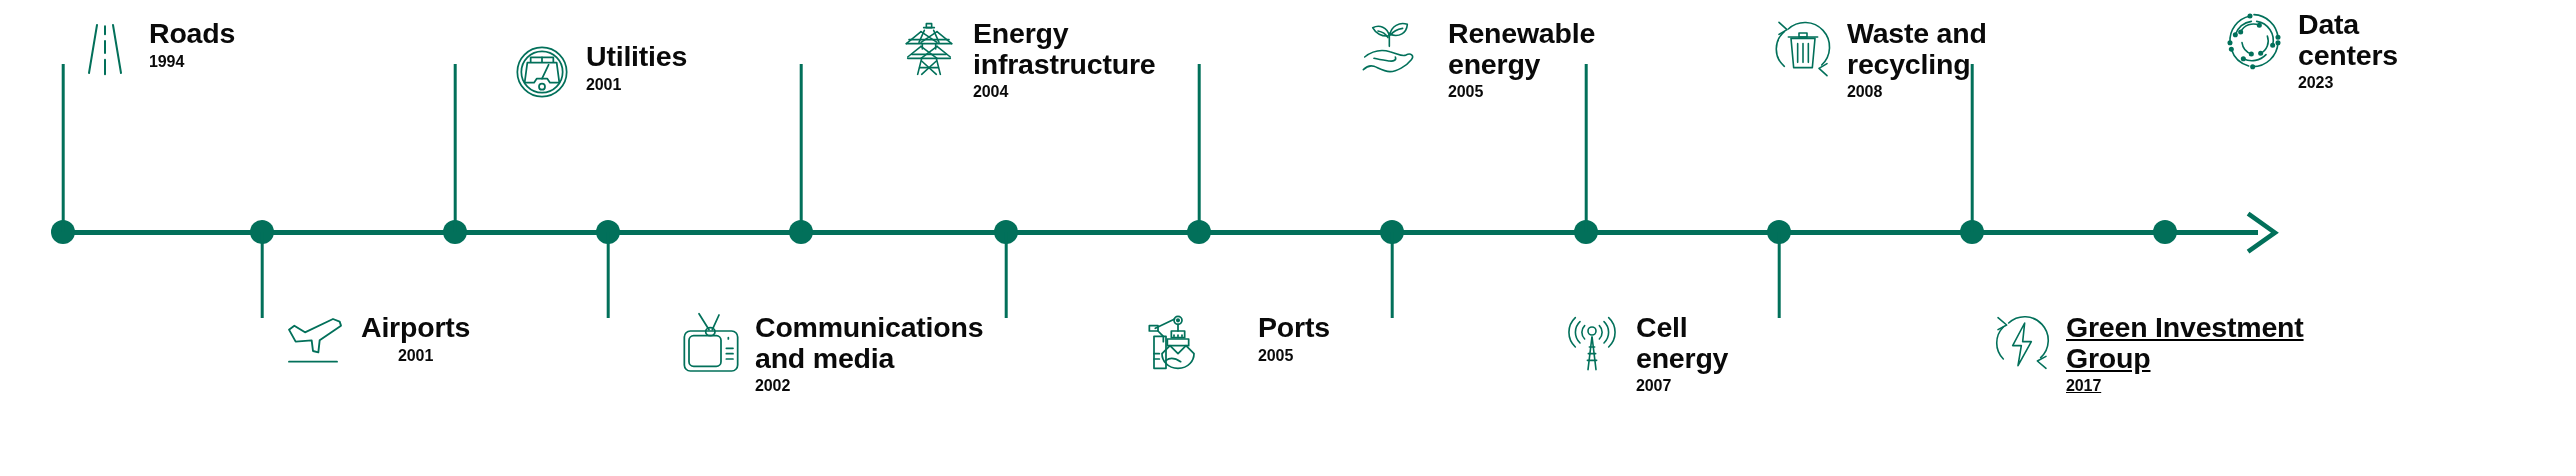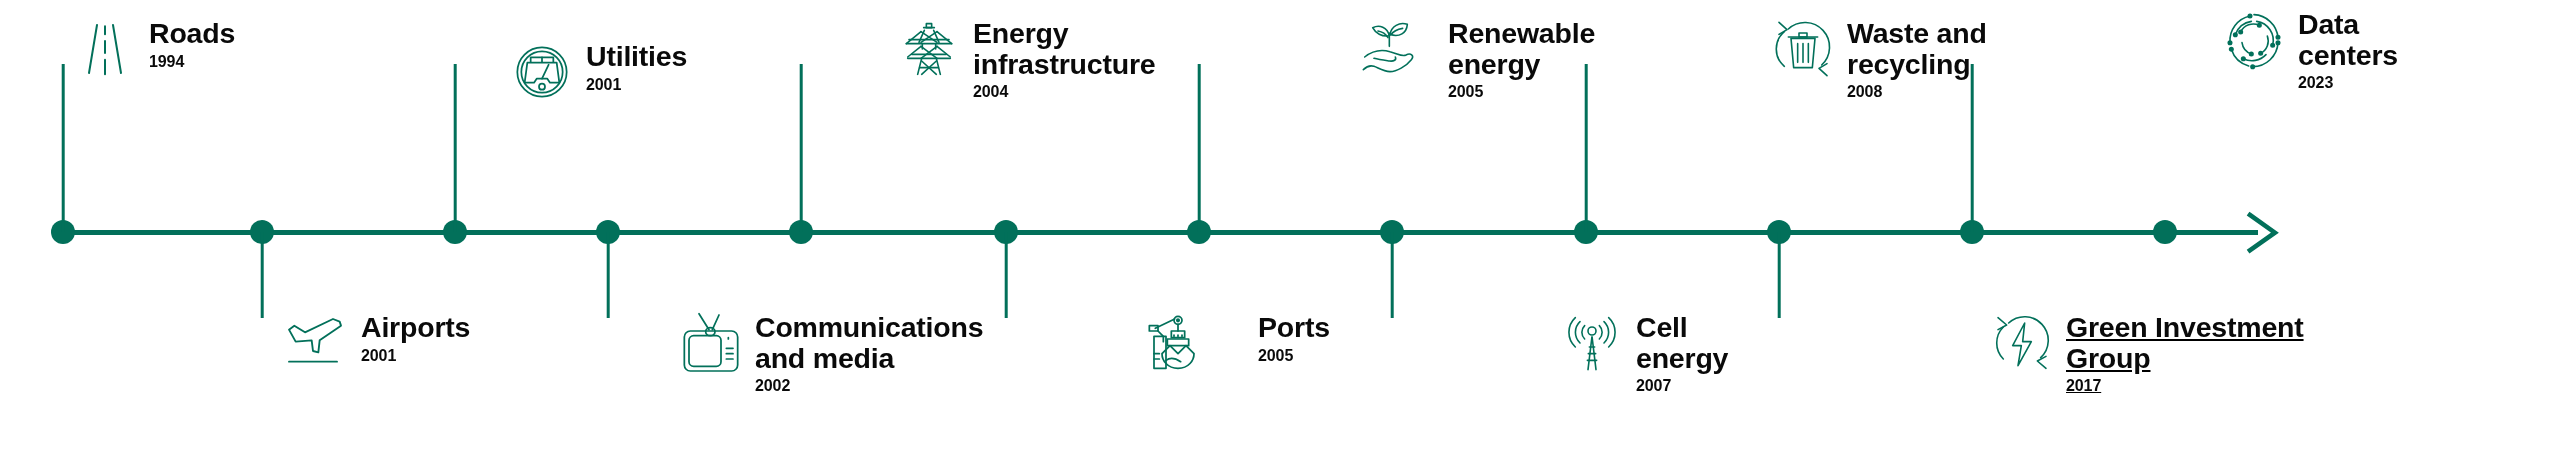--- a/index.html
+++ b/index.html
@@ -252,21 +252,21 @@
       </g>
         </svg>
     </span>
     <span class="labels">
       <div class="title">Data
 centers</div>
       <div class="year">2023</div>
     </span>
   </div>
 
-  <div class="item dn" style="left:285px;top:311px;">
+  <div class="item dn" style="left:285px;top:311px;text-align:center;">
     <span class="icon">
       <svg viewBox="0 0 96 96">
           <g fill="none" stroke="#02705A" stroke-width="2.8" stroke-linecap="round" stroke-linejoin="round">
         <path d="M6 28 L14 22 L30 32 L72 12 L82 16 L84 22 L52 44 L50 62 L42 60 L40 44 L16 46 Z"></path>
         <line x1="6" y1="76" x2="78" y2="76"></line>
       </g>
         </svg>
     </span>
     <span class="labels">
       <div class="title">Airports</div>

